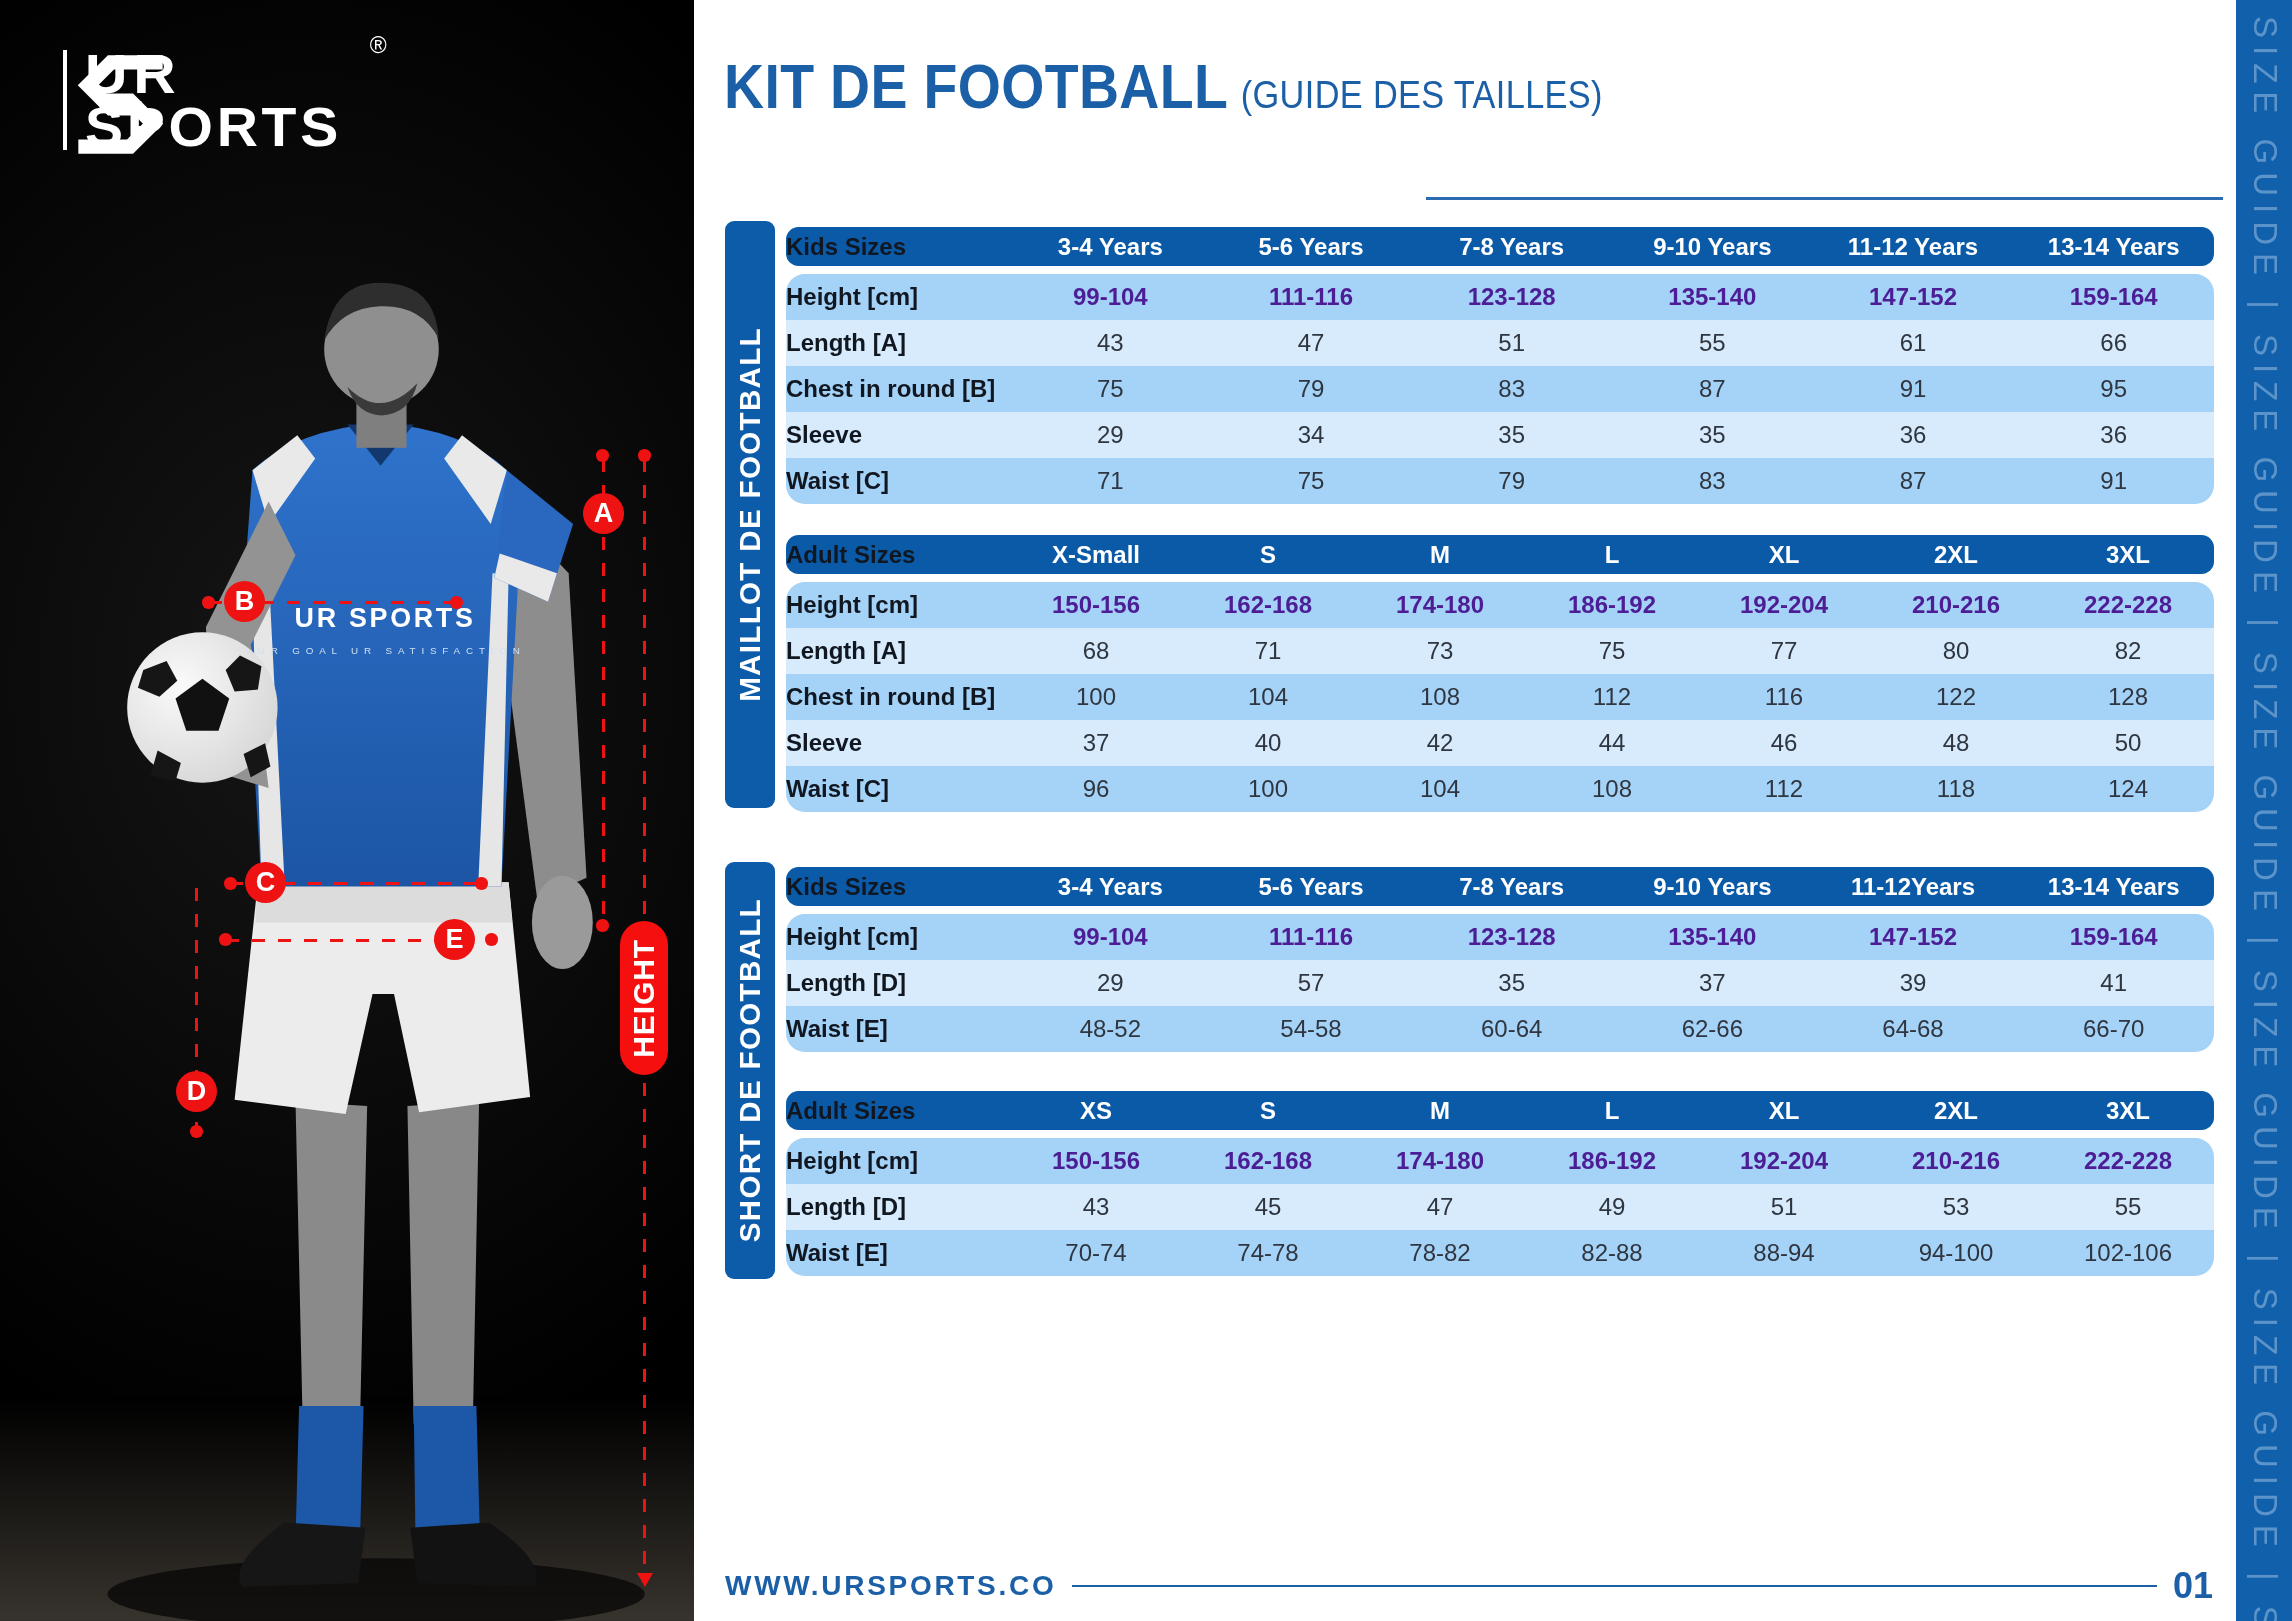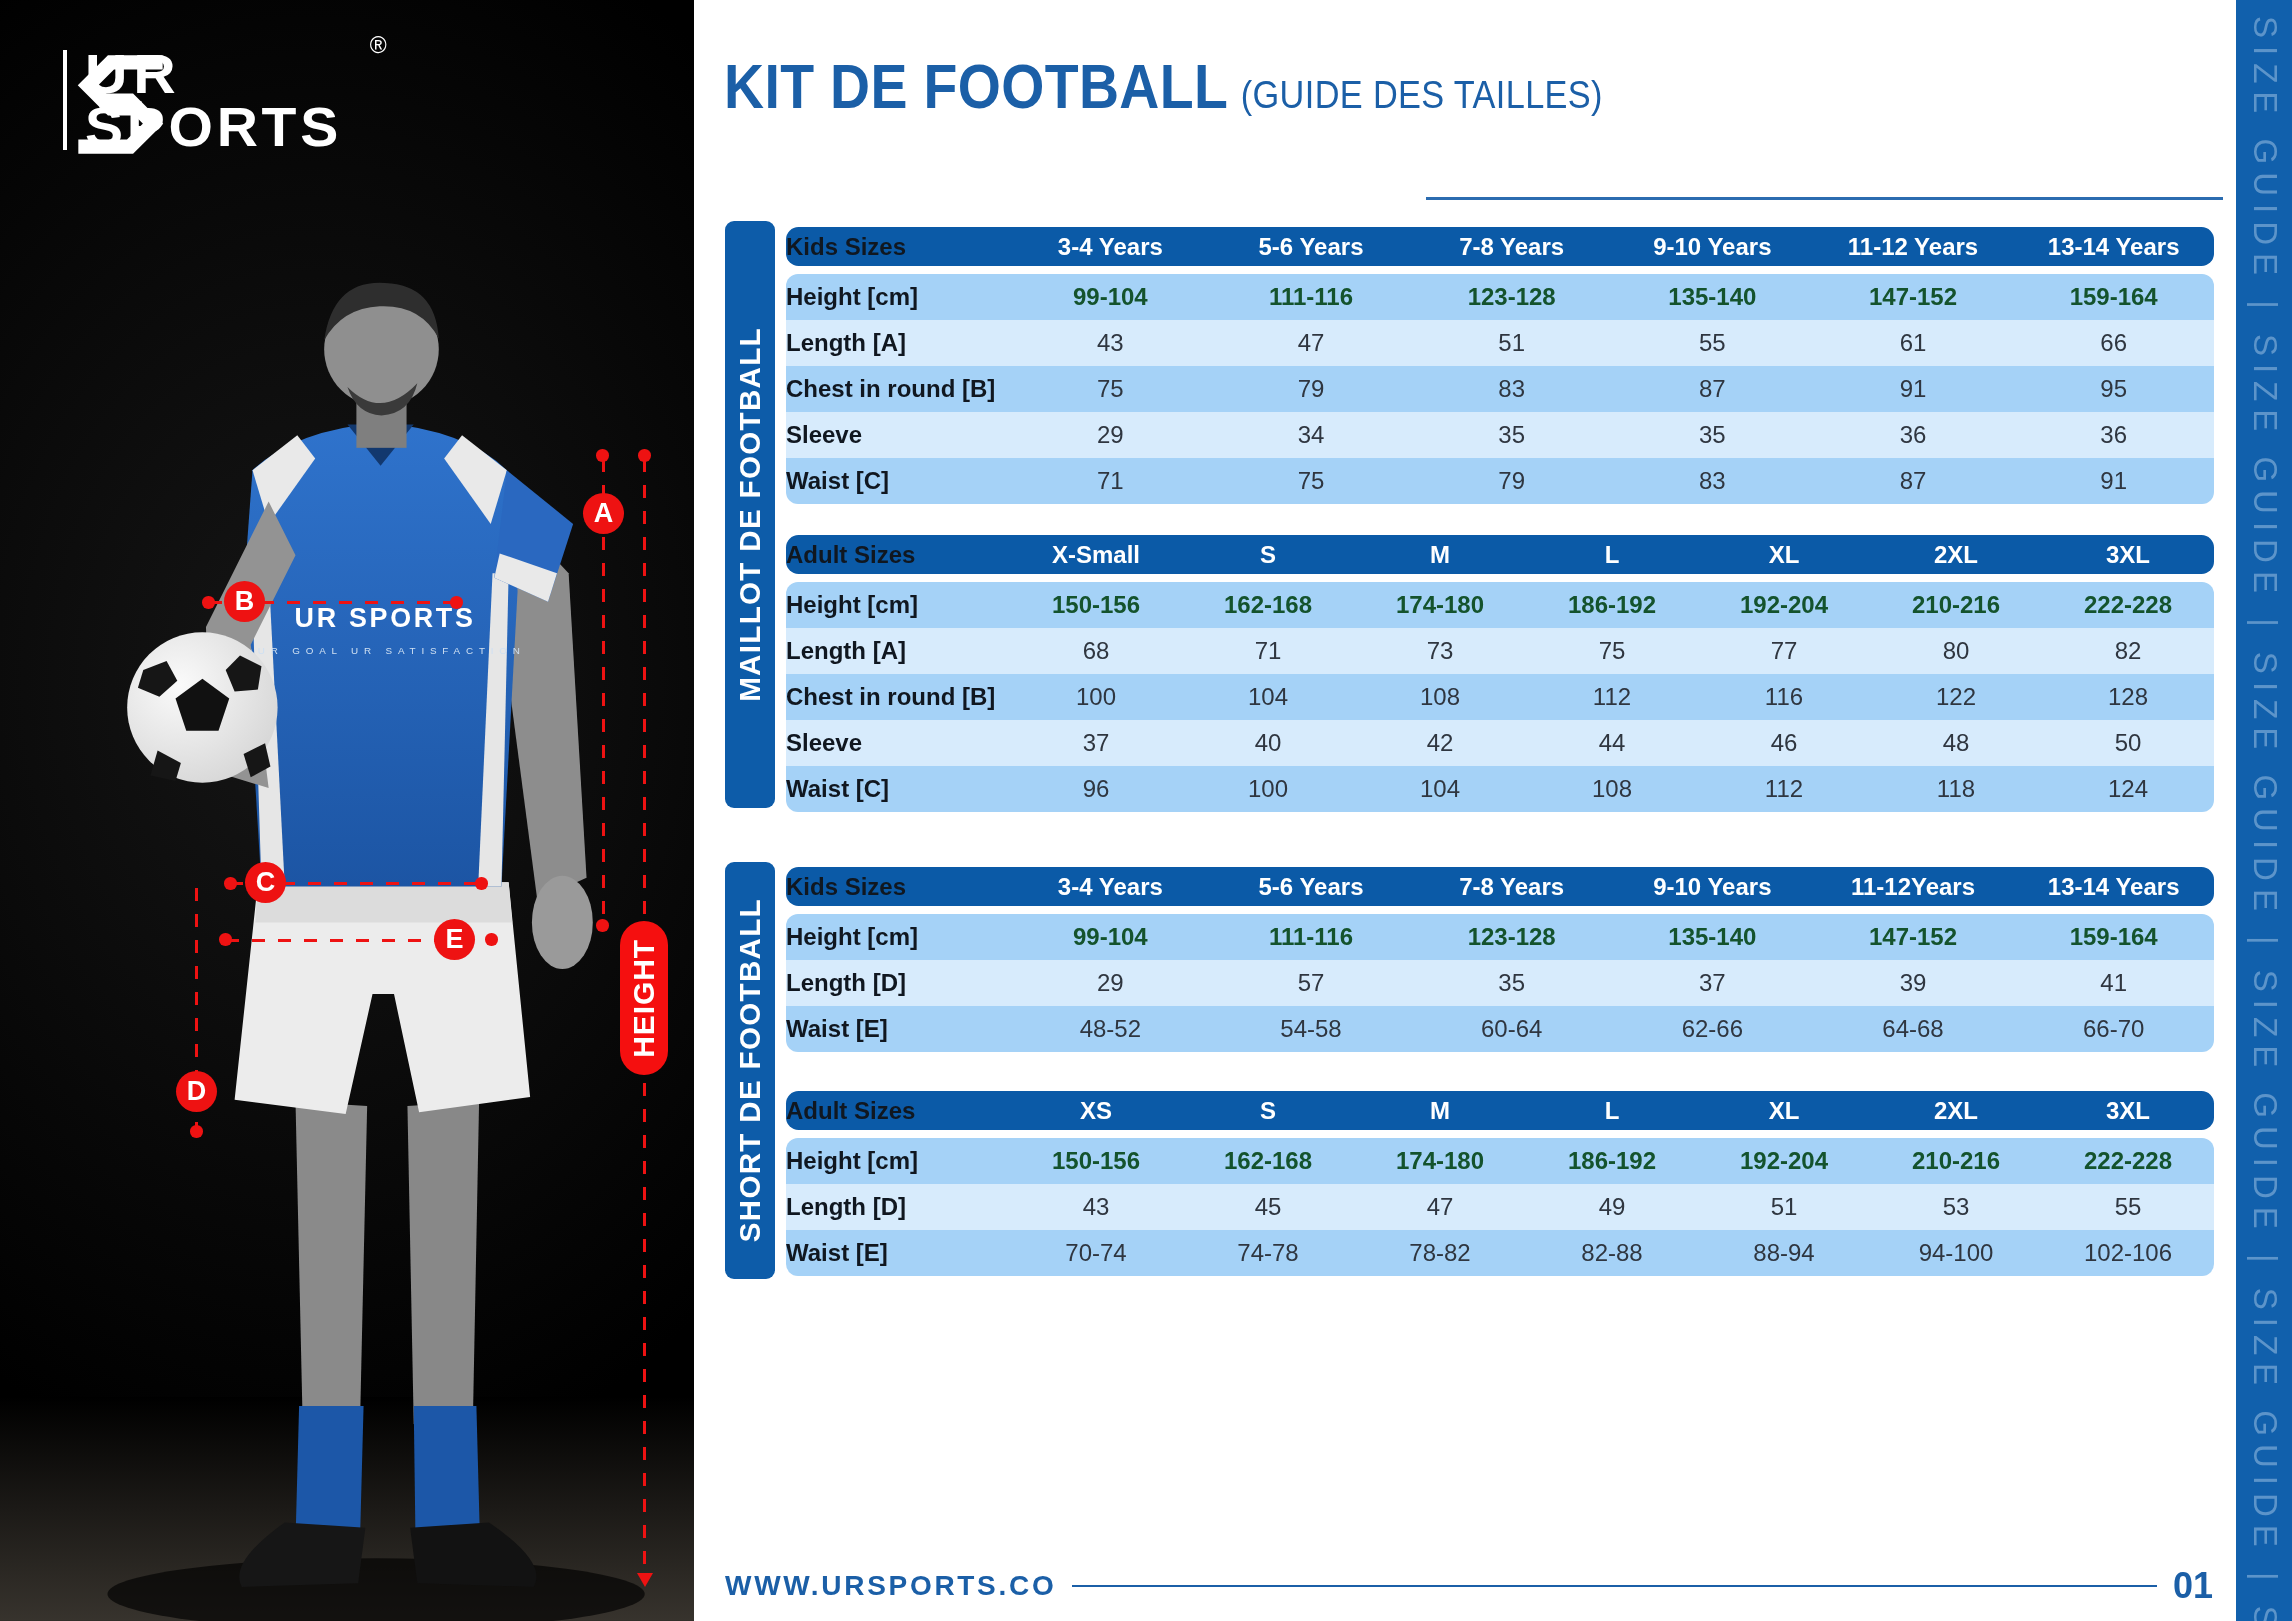--- a/index.html
+++ b/index.html
@@ -53,27 +53,27 @@
   
   .side-label { position:absolute; width:50px; background:#0d5ca9; border-radius:9px;
                 display:flex; align-items:center; justify-content:center; }
   .side-label span { writing-mode:vertical-rl; transform:rotate(180deg); color:#fff;
                      font-size:29.6px; font-weight:700; letter-spacing:1.3px; white-space:nowrap; }
 
   .size-table { position:absolute; left:786px; width:1428px; }
   .t-row { display:grid; align-items:center; }
   .t-head { background:#0b5aa7; height:39px; border-radius:12.5px; margin-bottom:8px; }
   .t-hcell { color:#fff; font-weight:700; font-size:24px; text-align:center; }
-  .t-body { border-radius:12px; overflow:hidden; }
+  .t-body { border-radius:19px; overflow:hidden; }
   .t-body .t-row { height:46px; }
   .r-med   { background:#a5d2f7; }
   .r-light { background:#d7ebfc; }
   .t-label { text-align:left !important; color:#101720; font-weight:700; font-size:24px; }
   .t-val   { text-align:center; font-size:24px; color:#2f3640; font-weight:400; }
-  .t-bold  { font-weight:700; color:#14532d; }
+  .t-bold  { font-weight:700; color:#4c1d95; }
 
   
   .footer { position:absolute; left:725px; top:1565px; width:1488px; display:flex; align-items:center; gap:16px;
             color:#1b5fa7; }
   .footer .url  { font-size:28px; font-weight:600; letter-spacing:2.7px;text-align:right; }
   .footer .rule { flex:1; height:1.8px; background:#1b5fa7; }
   .footer .pg   { font-size:36px; font-weight:700; }
 </style>
 </head>
 <body>

